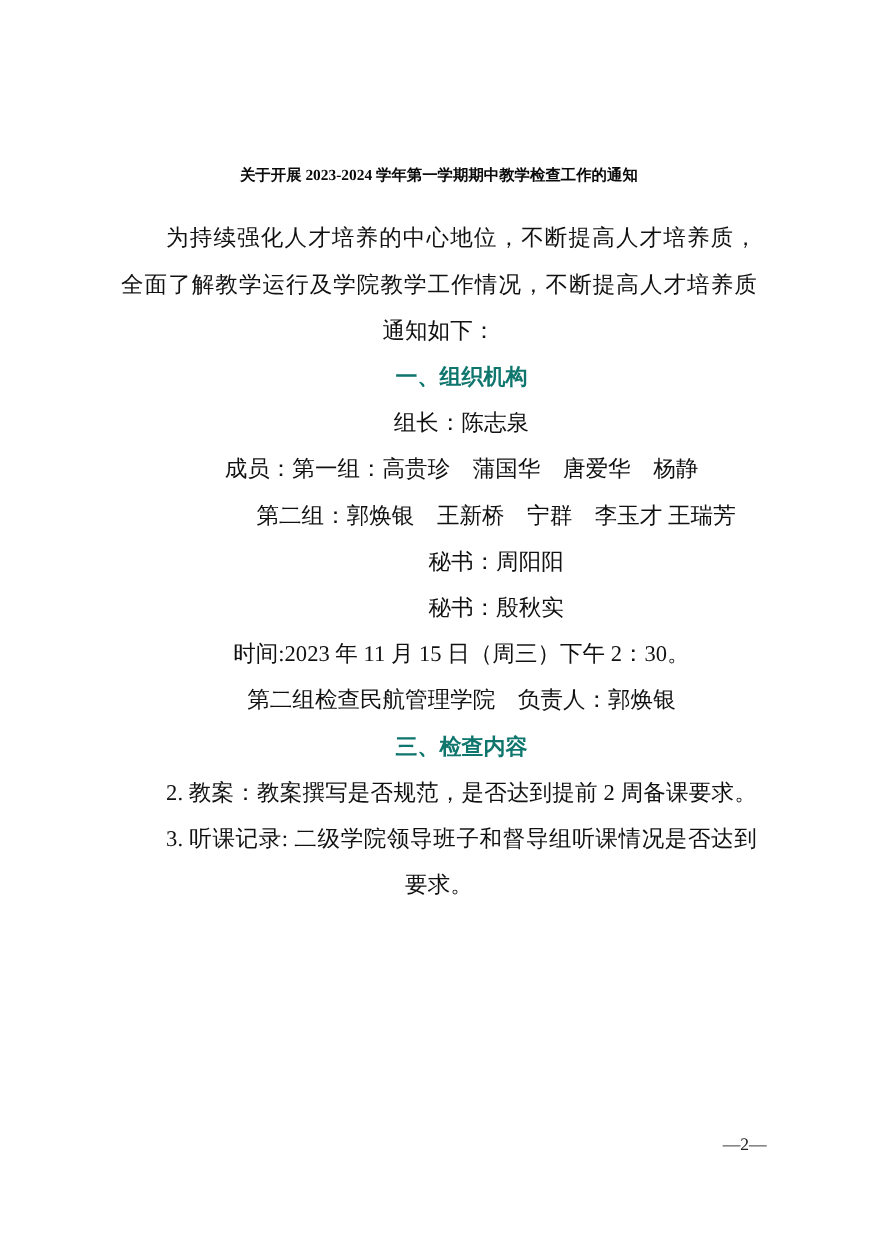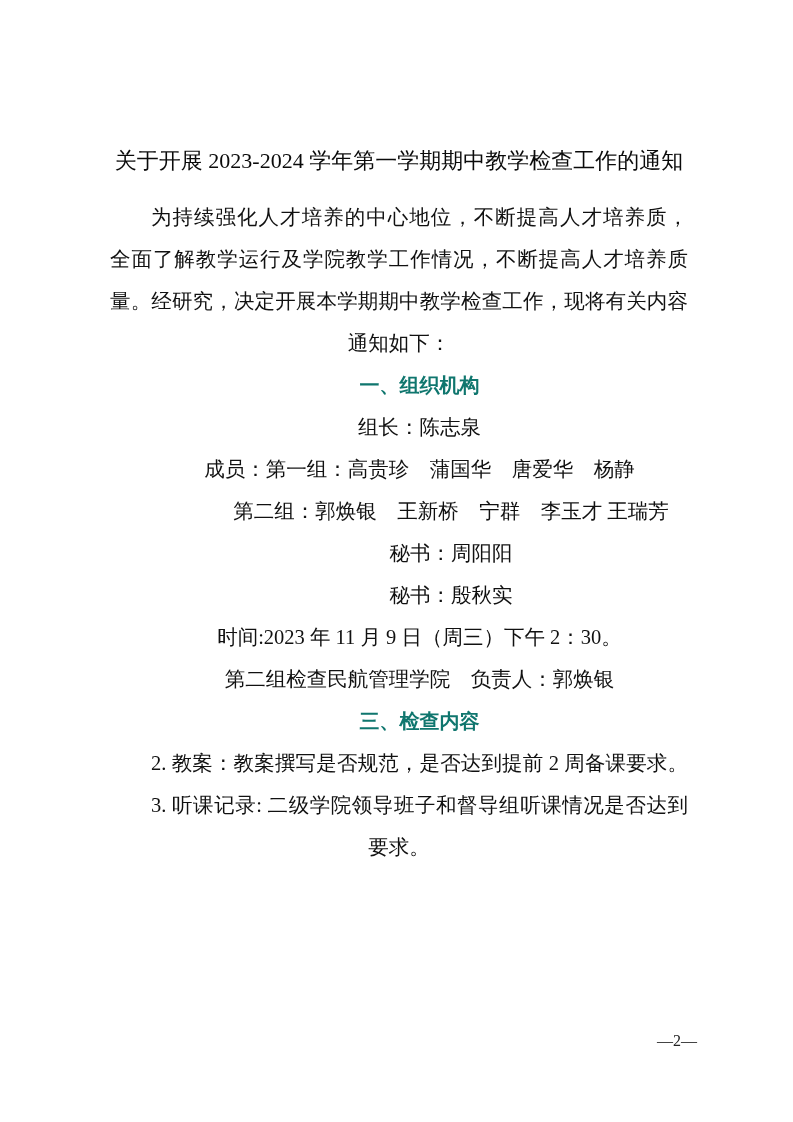--- a/index.html
+++ b/index.html
@@ -14,22 +14,22 @@
     position: relative;
     width: 793px;
     height: 1122px;
     background: #ffffff;
     color: #111111;
     padding: 140px 105px 0 110px;
     overflow: hidden;
   }
   .doc-title {
     margin: 0;
-    font-size: 22px;
-    font-weight: normal;
+    font-size: 14px;
+    font-weight: bold;
     text-align: center;
     line-height: 42px;
     white-space: nowrap;
     color: #0a0a0a;
     font-family: "Liberation Serif", serif;
   }
   .doc-body {
     margin-top: 14px;
     width: 578px;
   }
@@ -67,29 +67,28 @@
 </style>
 </head>
 <body>
 
 <div class="page">
   <h1 class="doc-title">关于开展 2023-2024 学年第一学期期中教学检查工作的通知</h1>
 
   <div class="doc-body">
       <div class="line indent-2 stretch">为持续强化人才培养的中心地位，不断提高人才培养质，</div>
       <div class="line indent-0 stretch">全面了解教学运行及学院教学工作情况，不断提高人才培养质</div>
-      <div class="line indent-0 stretch">量。经研究，决定开展本学期期中教学检查工作，现将有关内容</div>
       <div class="line indent-0">通知如下：</div>
       <div class="line indent-2 heading">一、组织机构</div>
       <div class="line indent-2">组长：陈志泉</div>
       <div class="line indent-2">成员：第一组：高贵珍　蒲国华　唐爱华　杨静</div>
       <div class="line indent-5">第二组：郭焕银　王新桥　宁群　李玉才 王瑞芳</div>
       <div class="line indent-5">秘书：周阳阳</div>
       <div class="line indent-5">秘书：殷秋实</div>
-      <div class="line indent-2">时间:2023 年 11 月 9 日（周三）下午 2：30。</div>
+      <div class="line indent-2">时间:2023 年 11 月 15 日（周三）下午 2：30。</div>
       <div class="line indent-2">第二组检查民航管理学院　负责人：郭焕银</div>
       <div class="line indent-2 heading">三、检查内容</div>
       <div class="line indent-2 stretch">2. 教案：教案撰写是否规范，是否达到提前 2 周备课要求。</div>
       <div class="line indent-2 stretch">3. 听课记录: 二级学院领导班子和督导组听课情况是否达到</div>
       <div class="line indent-0">要求。</div>
     </div>
 
   <div class="page-footer">—2—</div>
 </div>
 

